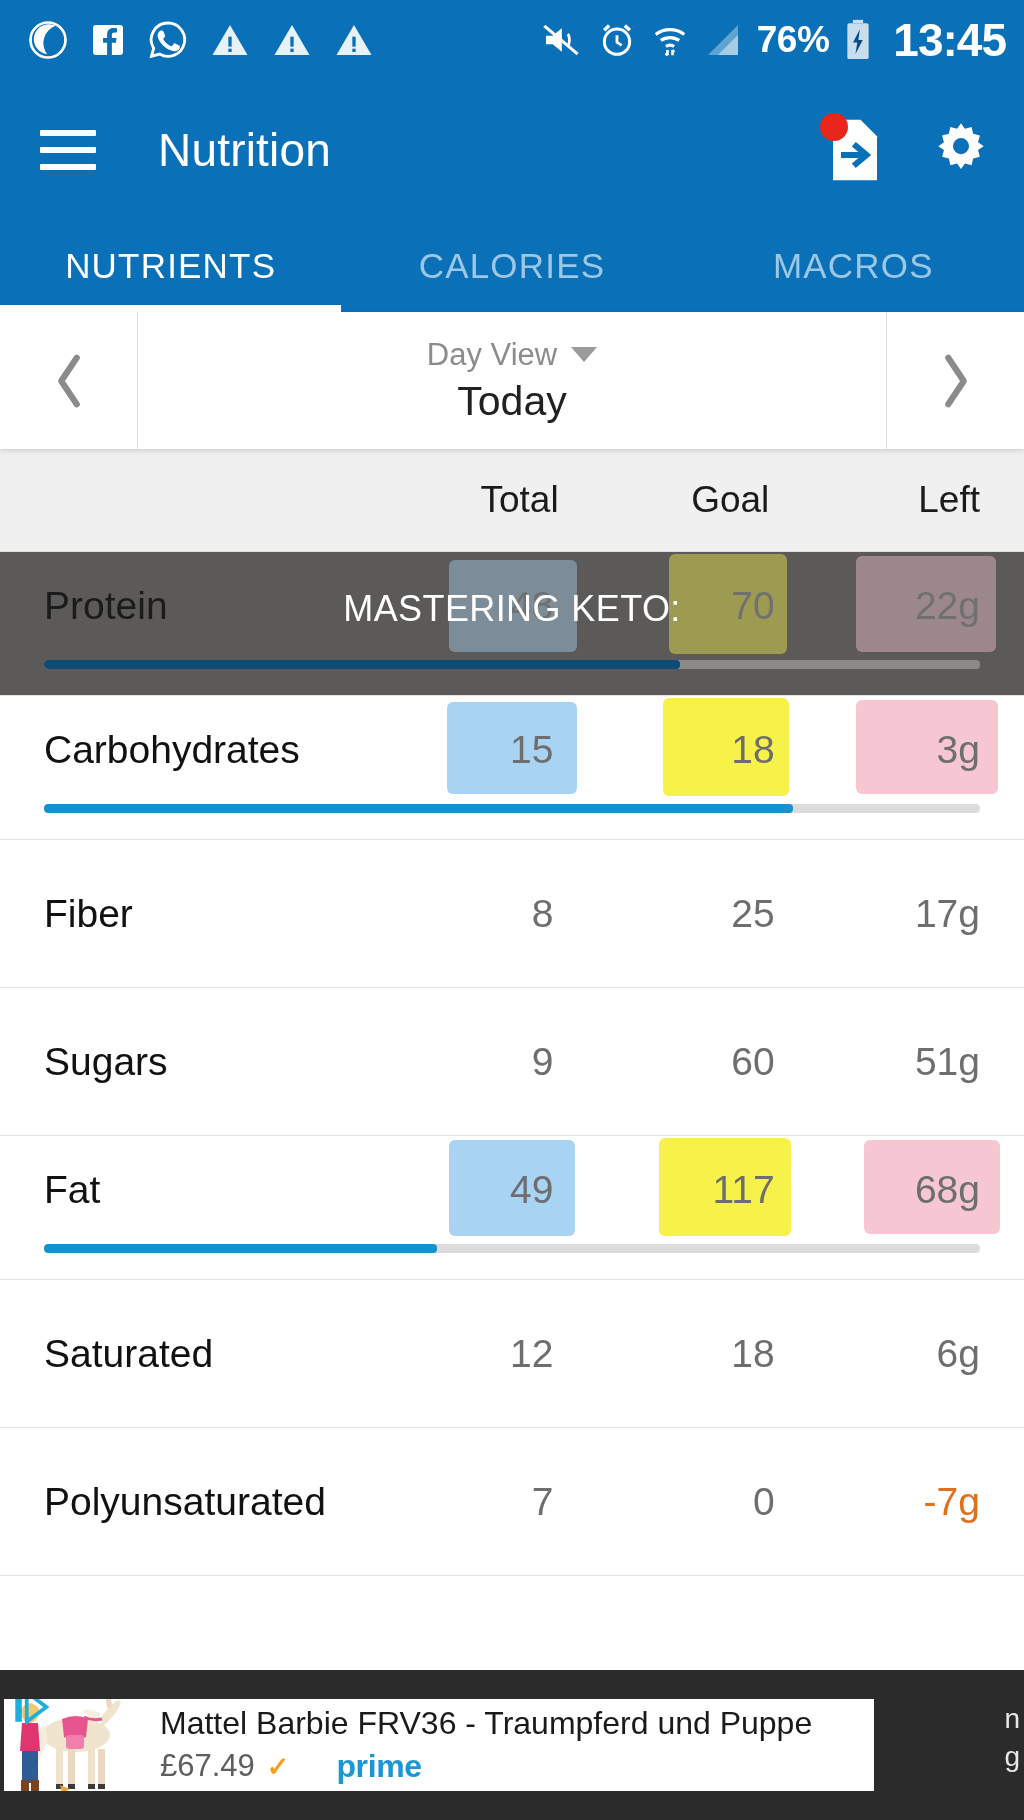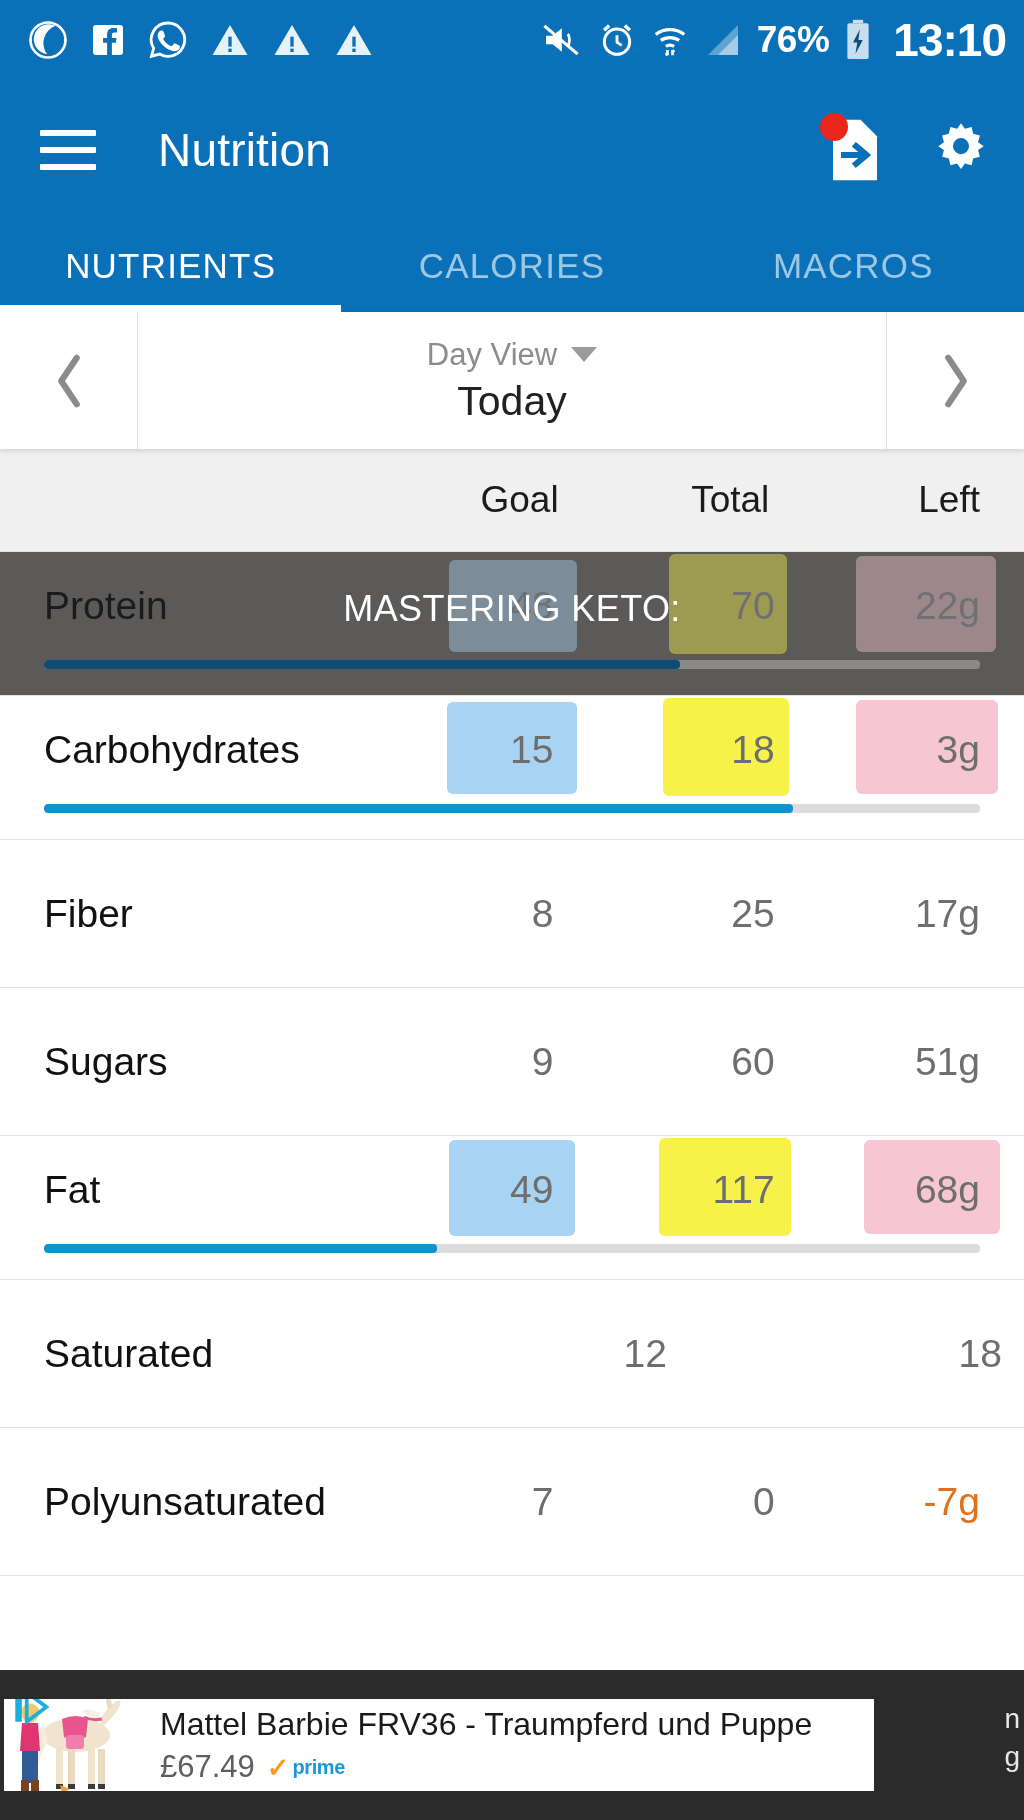--- a/index.html
+++ b/index.html
@@ -247,21 +247,21 @@
     flex:0 0 136px;
     overflow:hidden;
     background:#fff;
   }
   .ad-body{ padding-left:20px; }
   .ad-title{ font-size:32px; color:#1A1A1A; white-space:nowrap; }
   .ad-price-row{ display:flex; align-items:baseline; gap:12px; margin-top:6px; }
   .ad-price{ font-size:31px; color:#5E5E5E; }
   .prime-mark{ display:flex; align-items:center; gap:3px; }
   .prime-check{ color:#F79D1E; font-size:27px; font-weight:bold; }
-  .prime-word{ color:#1A98D5; font-size:20px; font-weight:bold; letter-spacing:-0.4px; }
+  .prime-word{ color:#1A98D5; font-size:32px; font-weight:bold; letter-spacing:-0.4px;margin-left:44px; }
   .ad-choice{
     position:absolute;
     top:4px; left:6px;
     width:40px; height:36px;
   }
   .ad-edge-text{
     position:absolute;
     right:4px;
     color:#E8E8E8;
     font-size:28px;
@@ -323,21 +323,21 @@
     <svg class="sb-ico" width="40" height="40" viewBox="0 0 24 24">
       <path d="M21 3 L21 21 L3 21 Z" fill="#5FA3D0"></path>
       <path d="M21 9 L21 21 L9 21 Z" fill="#A9CCE5"></path>
     </svg>
     <span class="sb-pct">76%</span>
     <svg class="sb-ico" width="30" height="44" viewBox="0 0 14 24">
       <rect x="4.2" y="1" width="5.6" height="1.8" fill="#C8DEEE"></rect>
       <rect x="1.2" y="2.8" width="11.6" height="19.6" rx="1" fill="#C8DEEE"></rect>
       <path d="M8 6.2 L4.3 13.4 L6.6 13.4 L5.6 19.6 L9.6 12 L7.2 12 Z" fill="#0A4E80"></path>
     </svg>
-    <span class="sb-clock">13:10</span>
+    <span class="sb-clock">13:45</span>
   </div>
 </div>
 
 <div class="appbar">
   <div class="hamburger">
     <span></span>
       <span></span>
       <span></span>
   </div>
   <div class="app-title">Nutrition</div>
@@ -385,22 +385,22 @@
   </div>
   <div class="day-arrow">
     <svg width="42" height="62" viewBox="0 0 12 24">
       <path d="M3 3 L9 12 L3 21" fill="none" stroke="#8B8B8B" stroke-width="2.4" stroke-linecap="round" stroke-linejoin="round"></path>
     </svg>
   </div>
 </div>
 
 <div class="col-head">
   <div class="ch-name"></div>
+  <div class="ch-cell ch-total">Total</div>
   <div class="ch-cell ch-goal">Goal</div>
-  <div class="ch-cell ch-total">Total</div>
   <div class="ch-cell ch-left">Left</div>
 </div>
 
 <div class="rows">
 
   <div class="row overlay">
     <div class="ad-overlay-text">
       <span class="ad-line1">MASTERING KETO:</span>
     </div>
     <div class="row-inner">
@@ -481,20 +481,21 @@
     <div class="bar-wrap">
       <div class="bar-fill" id="bar4" style="width: 42%;"></div>
     </div>
   </div>
 
   <div class="row">
     <div class="row-inner" style="height:147px;">
       <div class="r-name">Saturated</div>
       <div class="r-cell r-total"><span class="val">12</span></div>
       <div class="r-cell r-goal"><span class="val">18</span></div>
+      <div class="r-cell r-left"><span class="val">6g</span></div>
     </div>
   </div>
 
   <div class="row">
     <div class="row-inner" style="height:147px;">
       <div class="r-name">Polyunsaturated</div>
       <div class="r-cell r-total"><span class="val">7</span></div>
       <div class="r-cell r-goal"><span class="val">0</span></div>
       <div class="r-cell r-left neg"><span class="val">-7g</span></div>
     </div>

